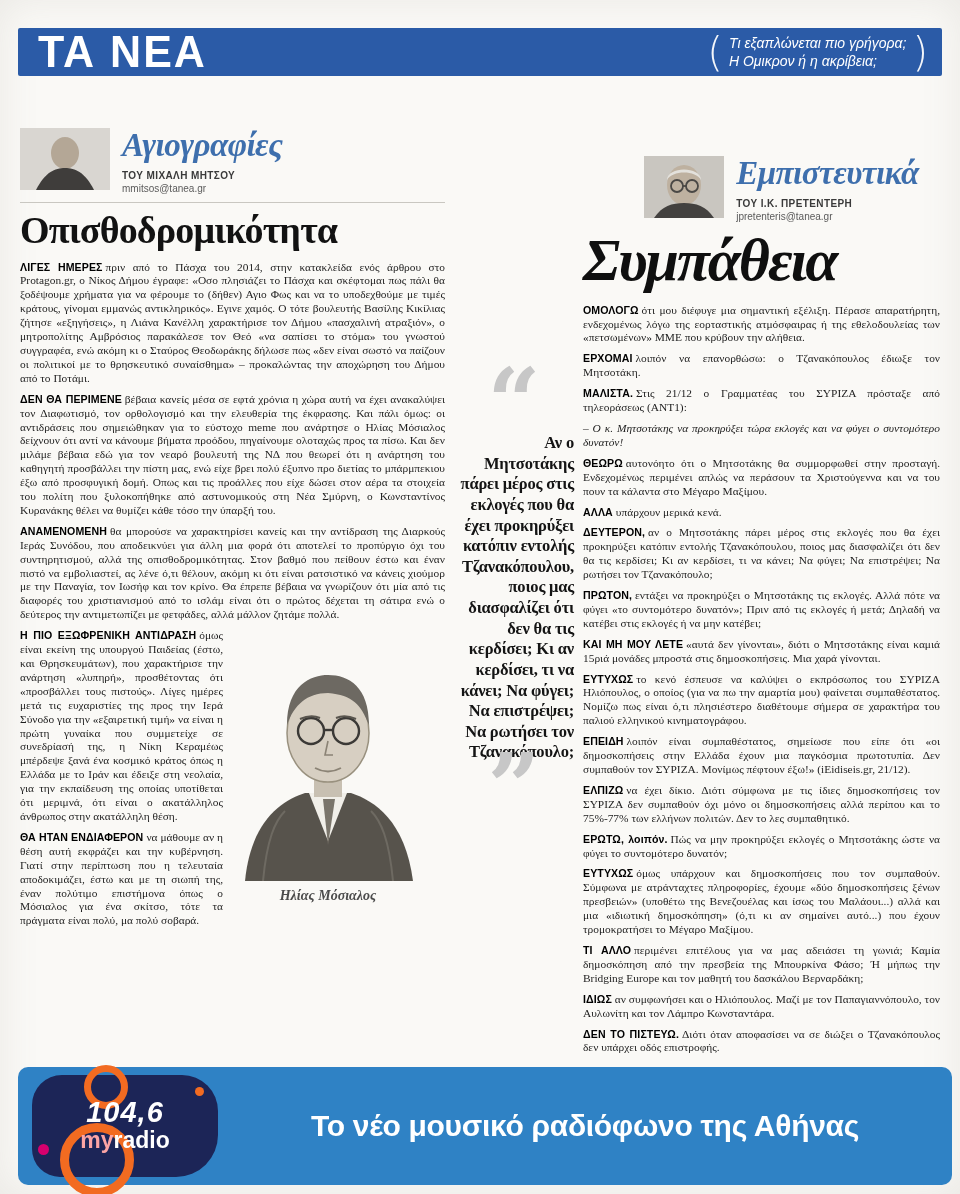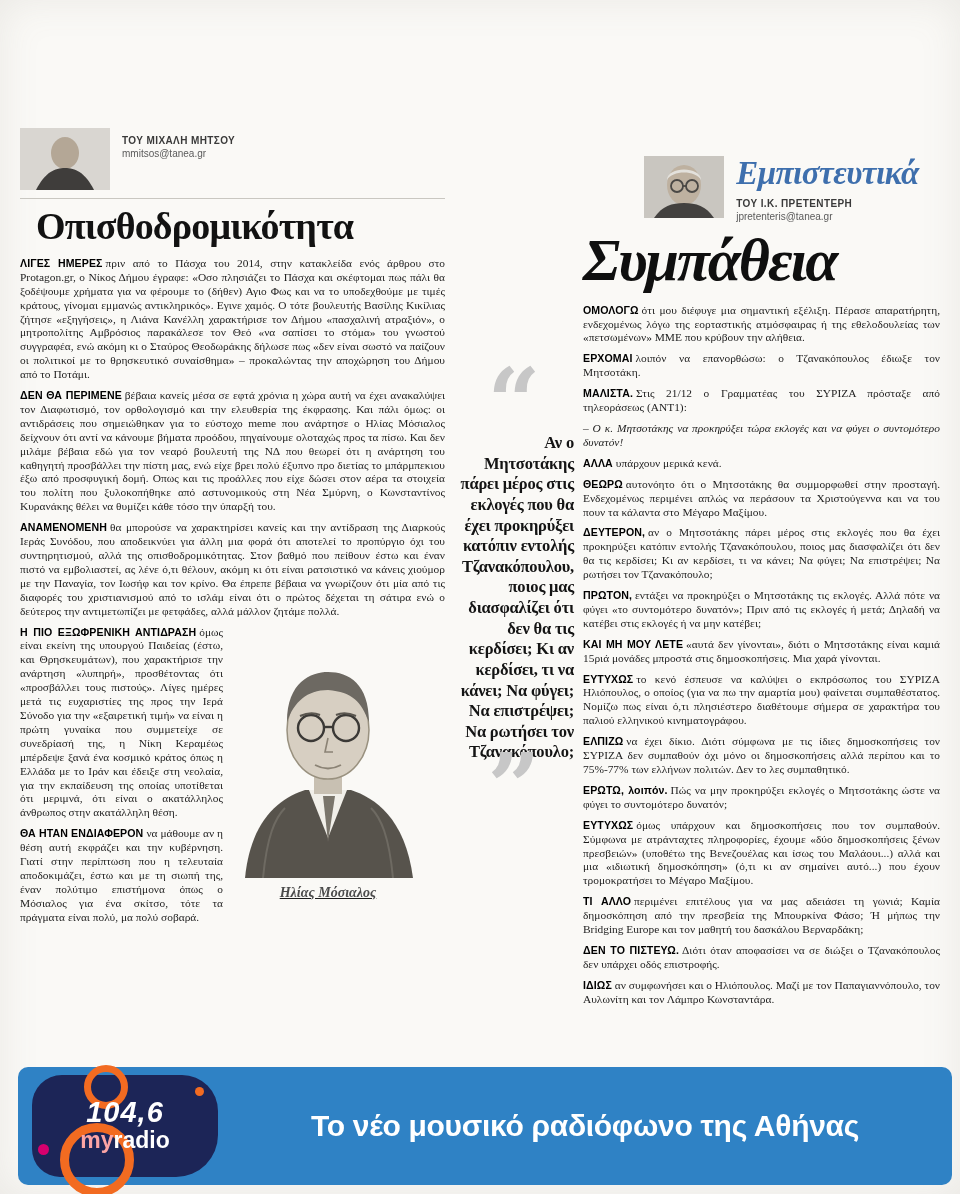--- a/index.html
+++ b/index.html
@@ -40,40 +40,40 @@
   .col-name{
     font-style:italic;font-weight:bold;font-size:33px;line-height:1.05;
     color:#3e6fad;letter-spacing:-.5px;
   }
   .byline{font-family:"Liberation Sans", sans-serif;font-size:10px;font-weight:600;color:#3a3a3a;letter-spacing:.4px;margin-top:7px;}
   .email{font-family:"Liberation Sans", sans-serif;font-size:10px;color:#5b5b5b;margin-top:2px;}
 
   .rule{border:0;border-top:1px solid #c9c7c1;margin:6px 0 8px;}
 
   .headline-left{
-    font-size:38px;font-weight:bold;color:#121212;margin:0 16px 10px;
+    font-size:38px;font-weight:bold;color:#121212;margin:0 0 10px;
     letter-spacing:-.8px;line-height:1.05;
   }
   .headline-right{
     font-size:60px;font-style:italic;font-weight:bold;color:#0f0f0f;
     text-align:left;margin:4px 0 14px;letter-spacing:-2px;line-height:1;
   }
 
   
   .body-text{font-size:11.4px;line-height:1.22;color:#1d1d1d;text-align:justify;}
   .para{margin:0 0 7px;}
   .lead{
     font-family:"Liberation Sans", sans-serif;font-weight:bold;font-size:10.6px;
     color:#000;margin-right:3px;letter-spacing:.1px;
   }
   .lead:empty{display:none;margin:0;}
   .para.dash-line span{font-style:italic;}
 
   
-  .portrait{float:right;width:210px;margin:2px 0 4px 12px;text-align:center;text-decoration:underline;}
+  .portrait{float:right;width:210px;margin:2px 0 4px 12px;text-align:center;}
   .portrait svg{display:block;}
   .portrait figcaption{
     font-style:italic;font-weight:bold;font-size:14px;color:#4c4c4c;margin-top:6px;
   }
 
   
   .quote-col{padding-top:235px;box-sizing:border-box;}
   .qmark{
     display:block;text-align:center;color:#c7c7c7;
     font-family:"DejaVu Serif", serif;font-weight:bold;
@@ -116,33 +116,45 @@
     flex:1;text-align:center;color:#fff;
     font-family:"Liberation Sans", sans-serif;font-weight:bold;font-size:30px;
     padding:0 20px;letter-spacing:-.3px;
   }
 </style>
 </head>
 <body>
 
 <div class="page">
 
+  <header class="masthead">
+    <div class="masthead-title">ΤΑ ΝΕΑ</div>
+    <div class="tagline-wrap">
+      <span class="paren">(</span>
+      <div class="tagline-lines">
+        <div>Τι εξαπλώνεται πιο γρήγορα;</div>
+        <div>Η Ομικρον ή η ακρίβεια;</div>
+      </div>
+      <span class="paren">)</span>
+    </div>
+  </header>
 
   <div class="content">
 
     <section class="col-left">
       <div class="col-header">
         <div class="author-photo">
           <svg width="90" height="62" viewBox="0 0 90 62">
             <rect width="90" height="62" fill="#d9d6d1"></rect>
             <ellipse cx="45" cy="25" rx="14" ry="16" fill="#b4a796"></ellipse>
             <path d="M16 62 C25 44 35 40 45 40 C55 40 65 44 74 62 Z" fill="#3f3d3b"></path>
           </svg>
         </div>
         <div>
+          <div class="col-name">Αγιογραφίες</div>
           <div class="byline">ΤΟΥ ΜΙΧΑΛΗ ΜΗΤΣΟΥ</div>
           <div class="email">mmitsos@tanea.gr</div>
         </div>
       </div>
       <hr class="rule">
       <h1 class="headline-left">Οπισθοδρομικότητα</h1>
       <div class="body-text">
         <p class="para"><strong class="lead">ΛΙΓΕΣ ΗΜΕΡΕΣ</strong><span>πριν από το Πάσχα του 2014, στην κατακλείδα ενός άρθρου στο Protagon.gr, ο Νίκος Δήμου έγραφε: «Οσο πλησιάζει το Πάσχα και σκέφτομαι πως πάλι θα ξοδέψουμε χρήματα για να φέρουμε το (δήθεν) Αγιο Φως και να το υποδεχθούμε με τιμές κράτους, γίνομαι εμμανώς αντικληρικός». Εγινε χαμός. Ο τότε βουλευτής Βασίλης Κικίλιας ζήτησε «εξηγήσεις», η Λιάνα Κανέλλη χαρακτήρισε τον Δήμου «πασχαλινή ατραξιόν», ο μητροπολίτης Αμβρόσιος παρακάλεσε τον Θεό «να σαπίσει το στόμα» του γνωστού συγγραφέα, ενώ ακόμη κι ο Σταύρος Θεοδωράκης δήλωσε πως «δεν είναι σωστό να παίζουν οι πολιτικοί με το θρησκευτικό συναίσθημα» – προκαλώντας την αποχώρηση του Δήμου από το Ποτάμι.</span></p>
         <p class="para"><strong class="lead">ΔΕΝ ΘΑ ΠΕΡΙΜΕΝΕ</strong><span>βέβαια κανείς μέσα σε εφτά χρόνια η χώρα αυτή να έχει ανακαλύψει τον Διαφωτισμό, τον ορθολογισμό και την ελευθερία της έκφρασης. Και πάλι όμως: οι αντιδράσεις που σημειώθηκαν για το εύστοχο meme που ανάρτησε ο Ηλίας Μόσιαλος δείχνουν ότι αντί να κάνουμε βήματα προόδου, πηγαίνουμε ολοταχώς προς τα πίσω. Και δεν μιλάμε βέβαια εδώ για τον νεαρό βουλευτή της ΝΔ που θεωρεί ότι η ανάρτηση του καθηγητή προσβάλλει την πίστη μας, ενώ είχε βρει πολύ έξυπνο προ διετίας το μπάρμπεκιου έξω από προσφυγική δομή. Οπως και τις προάλλες που είχε δώσει στον αέρα τα στοιχεία του πολίτη που ξυλοκοπήθηκε από αστυνομικούς στη Νέα Σμύρνη, ο Κωνσταντίνος Κυρανάκης θέλει να θυμίζει κάθε τόσο την ύπαρξή του.</span></p>
         <p class="para"><strong class="lead">ΑΝΑΜΕΝΟΜΕΝΗ</strong><span>θα μπορούσε να χαρακτηρίσει κανείς και την αντίδραση της Διαρκούς Ιεράς Συνόδου, που αποδεικνύει για άλλη μια φορά ότι αποτελεί το προπύργιο όχι του συντηρητισμού, αλλά της οπισθοδρομικότητας. Στον βαθμό που πείθουν έστω και έναν πιστό να εμβολιαστεί, ας λένε ό,τι θέλουν, ακόμη κι ότι είναι ρατσιστικό να κάνεις χιούμορ με την Παναγία, τον Ιωσήφ και τον κρίνο. Θα έπρεπε βέβαια να γνωρίζουν ότι μία από τις διαφορές του χριστιανισμού από το ισλάμ είναι ότι ο πρώτος δέχεται τη σάτιρα ενώ ο δεύτερος την αντιμετωπίζει με φετφάδες, αλλά μάλλον ζητάμε πολλά.</span></p>
@@ -196,32 +208,33 @@
           <div class="byline">ΤΟΥ Ι.Κ. ΠΡΕΤΕΝΤΕΡΗ</div>
           <div class="email">jpretenteris@tanea.gr</div>
         </div>
       </div>
       <h1 class="headline-right">Συμπάθεια</h1>
       <div class="body-text">
         <p class="para"><strong class="lead">ΟΜΟΛΟΓΩ</strong><span>ότι μου διέφυγε μια σημαντική εξέλιξη. Πέρασε απαρατήρητη, ενδεχομένως λόγω της εορταστικής ατμόσφαιρας ή της εθελοδουλείας των «πετσωμένων» ΜΜΕ που κρύβουν την αλήθεια.</span></p>
         <p class="para"><strong class="lead">ΕΡΧΟΜΑΙ</strong><span>λοιπόν να επανορθώσω: ο Τζανακόπουλος έδιωξε τον Μητσοτάκη.</span></p>
         <p class="para"><strong class="lead">ΜΑΛΙΣΤΑ.</strong><span>Στις 21/12 ο Γραμματέας του ΣΥΡΙΖΑ πρόσταξε από τηλεοράσεως (ΑΝΤ1):</span></p>
         <p class="para dash-line"><span>– Ο κ. Μητσοτάκης να προκηρύξει τώρα εκλογές και να φύγει ο συντομότερο δυνατόν!</span></p>
+        <p class="para"><strong class="lead">ΘΕΩΡΩ</strong><span>αυτονόητο ότι ο Μητσοτάκης θα συμμορφωθεί στην προσταγή. Ενδεχομένως περιμένει απλώς να περάσουν τα Χριστούγεννα και να του πουν τα κάλαντα στο Μέγαρο Μαξίμου.</span></p>
         <p class="para"><strong class="lead">ΑΛΛΑ</strong><span>υπάρχουν μερικά κενά.</span></p>
-        <p class="para"><strong class="lead">ΘΕΩΡΩ</strong><span>αυτονόητο ότι ο Μητσοτάκης θα συμμορφωθεί στην προσταγή. Ενδεχομένως περιμένει απλώς να περάσουν τα Χριστούγεννα και να του πουν τα κάλαντα στο Μέγαρο Μαξίμου.</span></p>
         <p class="para"><strong class="lead">ΔΕΥΤΕΡΟΝ,</strong><span>αν ο Μητσοτάκης πάρει μέρος στις εκλογές που θα έχει προκηρύξει κατόπιν εντολής Τζανακόπουλου, ποιος μας διασφαλίζει ότι δεν θα τις κερδίσει; Κι αν κερδίσει, τι να κάνει; Να φύγει; Να επιστρέψει; Να ρωτήσει τον Τζανακόπουλο;</span></p>
         <p class="para"><strong class="lead">ΠΡΩΤΟΝ,</strong><span>εντάξει να προκηρύξει ο Μητσοτάκης τις εκλογές. Αλλά πότε να φύγει «το συντομότερο δυνατόν»; Πριν από τις εκλογές ή μετά; Δηλαδή να κατέβει στις εκλογές ή να μην κατέβει;</span></p>
         <p class="para"><strong class="lead">ΚΑΙ ΜΗ ΜΟΥ ΛΕΤΕ</strong><span>«αυτά δεν γίνονται», διότι ο Μητσοτάκης είναι καμιά 15ριά μονάδες μπροστά στις δημοσκοπήσεις. Μια χαρά γίνονται.</span></p>
         <p class="para"><strong class="lead">ΕΥΤΥΧΩΣ</strong><span>το κενό έσπευσε να καλύψει ο εκπρόσωπος του ΣΥΡΙΖΑ Ηλιόπουλος, ο οποίος (για να πω την αμαρτία μου) φαίνεται συμπαθέστατος. Νομίζω πως είναι ό,τι πλησιέστερο διαθέτουμε σήμερα σε χαρακτήρα του παλιού ελληνικού κινηματογράφου.</span></p>
+        <p class="para"><strong class="lead">ΕΠΕΙΔΗ</strong><span>λοιπόν είναι συμπαθέστατος, σημείωσε που είπε ότι «οι δημοσκοπήσεις στην Ελλάδα έχουν μια παγκόσμια πρωτοτυπία. Δεν συμπαθούν τον ΣΥΡΙΖΑ. Μονίμως πέφτουν έξω!» (iEidiseis.gr, 21/12).</span></p>
         <p class="para"><strong class="lead">ΕΛΠΙΖΩ</strong><span>να έχει δίκιο. Διότι σύμφωνα με τις ίδιες δημοσκοπήσεις τον ΣΥΡΙΖΑ δεν συμπαθούν όχι μόνο οι δημοσκοπήσεις αλλά περίπου και το 75%-77% των ελλήνων πολιτών. Δεν το λες συμπαθητικό.</span></p>
         <p class="para"><strong class="lead">ΕΡΩΤΩ, λοιπόν.</strong><span>Πώς να μην προκηρύξει εκλογές ο Μητσοτάκης ώστε να φύγει το συντομότερο δυνατόν;</span></p>
         <p class="para"><strong class="lead">ΕΥΤΥΧΩΣ</strong><span>όμως υπάρχουν και δημοσκοπήσεις που τον συμπαθούν. Σύμφωνα με ατράνταχτες πληροφορίες, έχουμε «δύο δημοσκοπήσεις ξένων πρεσβειών» (υποθέτω της Βενεζουέλας και ίσως του Μαλάουι...) αλλά και μια «ιδιωτική δημοσκόπηση» (ό,τι κι αν σημαίνει αυτό...) που έχουν τρομοκρατήσει το Μέγαρο Μαξίμου.</span></p>
         <p class="para"><strong class="lead">ΤΙ ΑΛΛΟ</strong><span>περιμένει επιτέλους για να μας αδειάσει τη γωνιά; Καμία δημοσκόπηση από την πρεσβεία της Μπουρκίνα Φάσο; Ή μήπως την Bridging Europe και τον μαθητή του δασκάλου Βερναρδάκη;</span></p>
+        <p class="para"><strong class="lead">ΙΔΙΩΣ</strong><span>αν συμφωνήσει και ο Ηλιόπουλος. Μαζί με τον Παπαγιαννόπουλο, τον Αυλωνίτη και τον Λάμπρο Κωνσταντάρα.</span></p>
         <p class="para"><strong class="lead">ΔΕΝ ΤΟ ΠΙΣΤΕΥΩ.</strong><span>Διότι όταν αποφασίσει να σε διώξει ο Τζανακόπουλος δεν υπάρχει οδός επιστροφής.</span></p>
-        <p class="para"><strong class="lead">ΙΔΙΩΣ</strong><span>αν συμφωνήσει και ο Ηλιόπουλος. Μαζί με τον Παπαγιαννόπουλο, τον Αυλωνίτη και τον Λάμπρο Κωνσταντάρα.</span></p>
       </div>
     </section>
   </div>
 
   <footer class="ad-banner">
     <div class="myradio-logo">
       <span class="ring r1"></span>
       <span class="ring r2"></span>
       <span class="dot-magenta"></span>
       <span class="dot-orange"></span>

